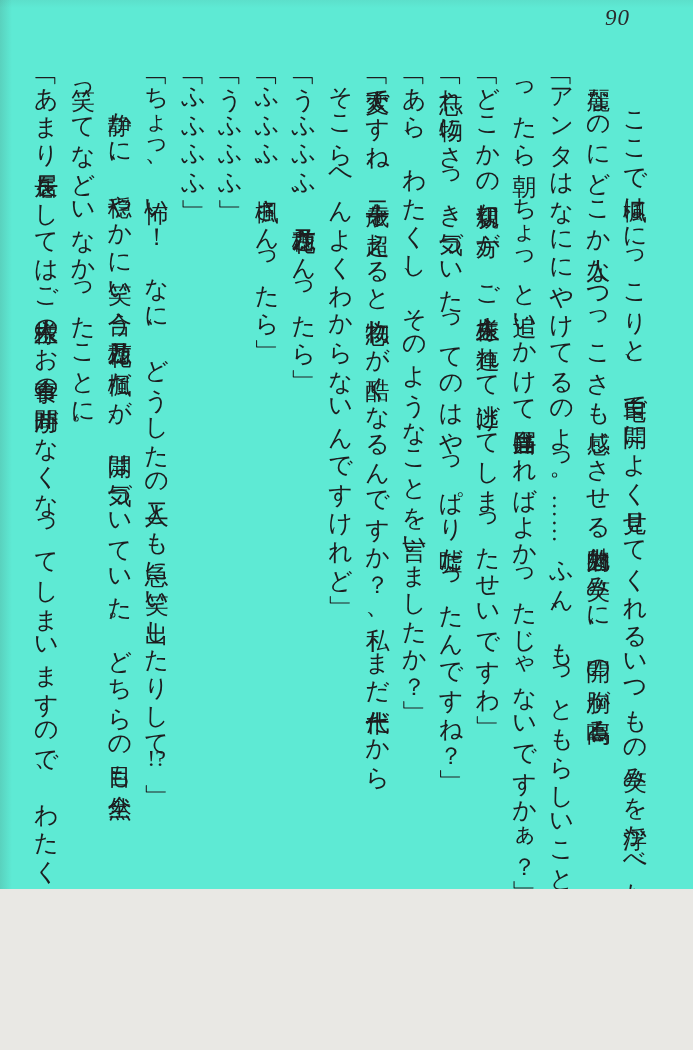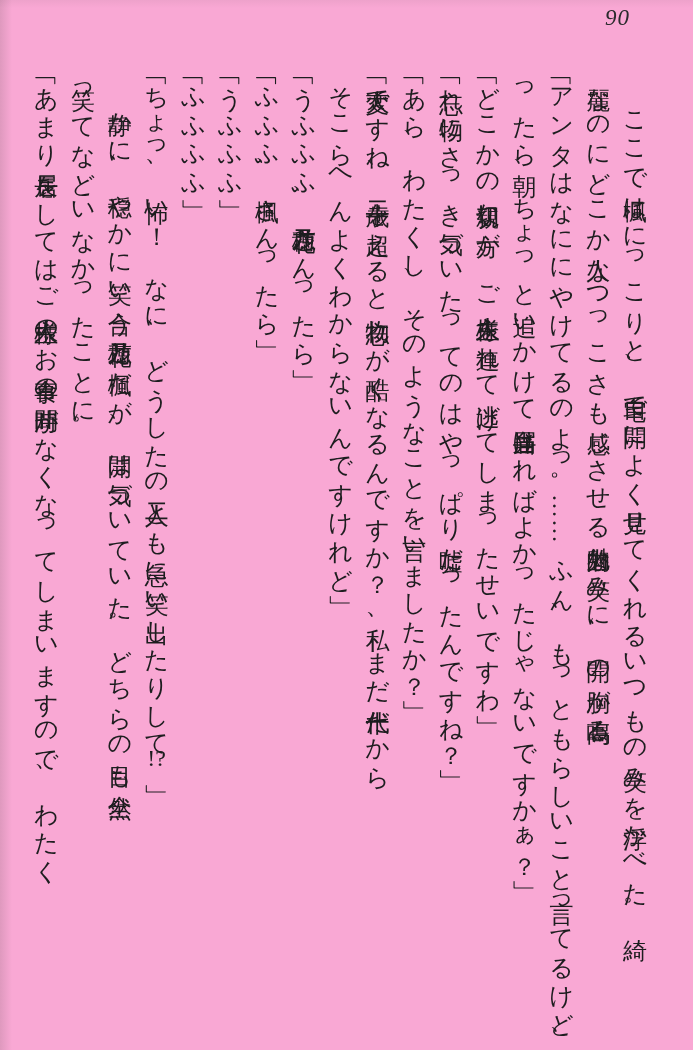--- a/index.html
+++ b/index.html
@@ -3,22 +3,22 @@
 <meta charset="utf-8">
 <style>
   html, body {
     margin: 0;
     padding: 0;
     background: #e9e8e4;
   }
   .page {
     position: relative;
     width: 693px;
-    height: 1050px;
-    background: #f9a8d4;
+    height: 889px;
+    background: #5eead4;
     overflow: hidden;
     font-family: "Liberation Serif", "DejaVu Serif", serif;
   }
   .edge-shadow-left {
     position: absolute;
     left: 0; top: 0;
     width: 12px; height: 100%;
     background: linear-gradient(to right, rgba(60,60,55,0.14), rgba(60,60,55,0));
     pointer-events: none;
   }

